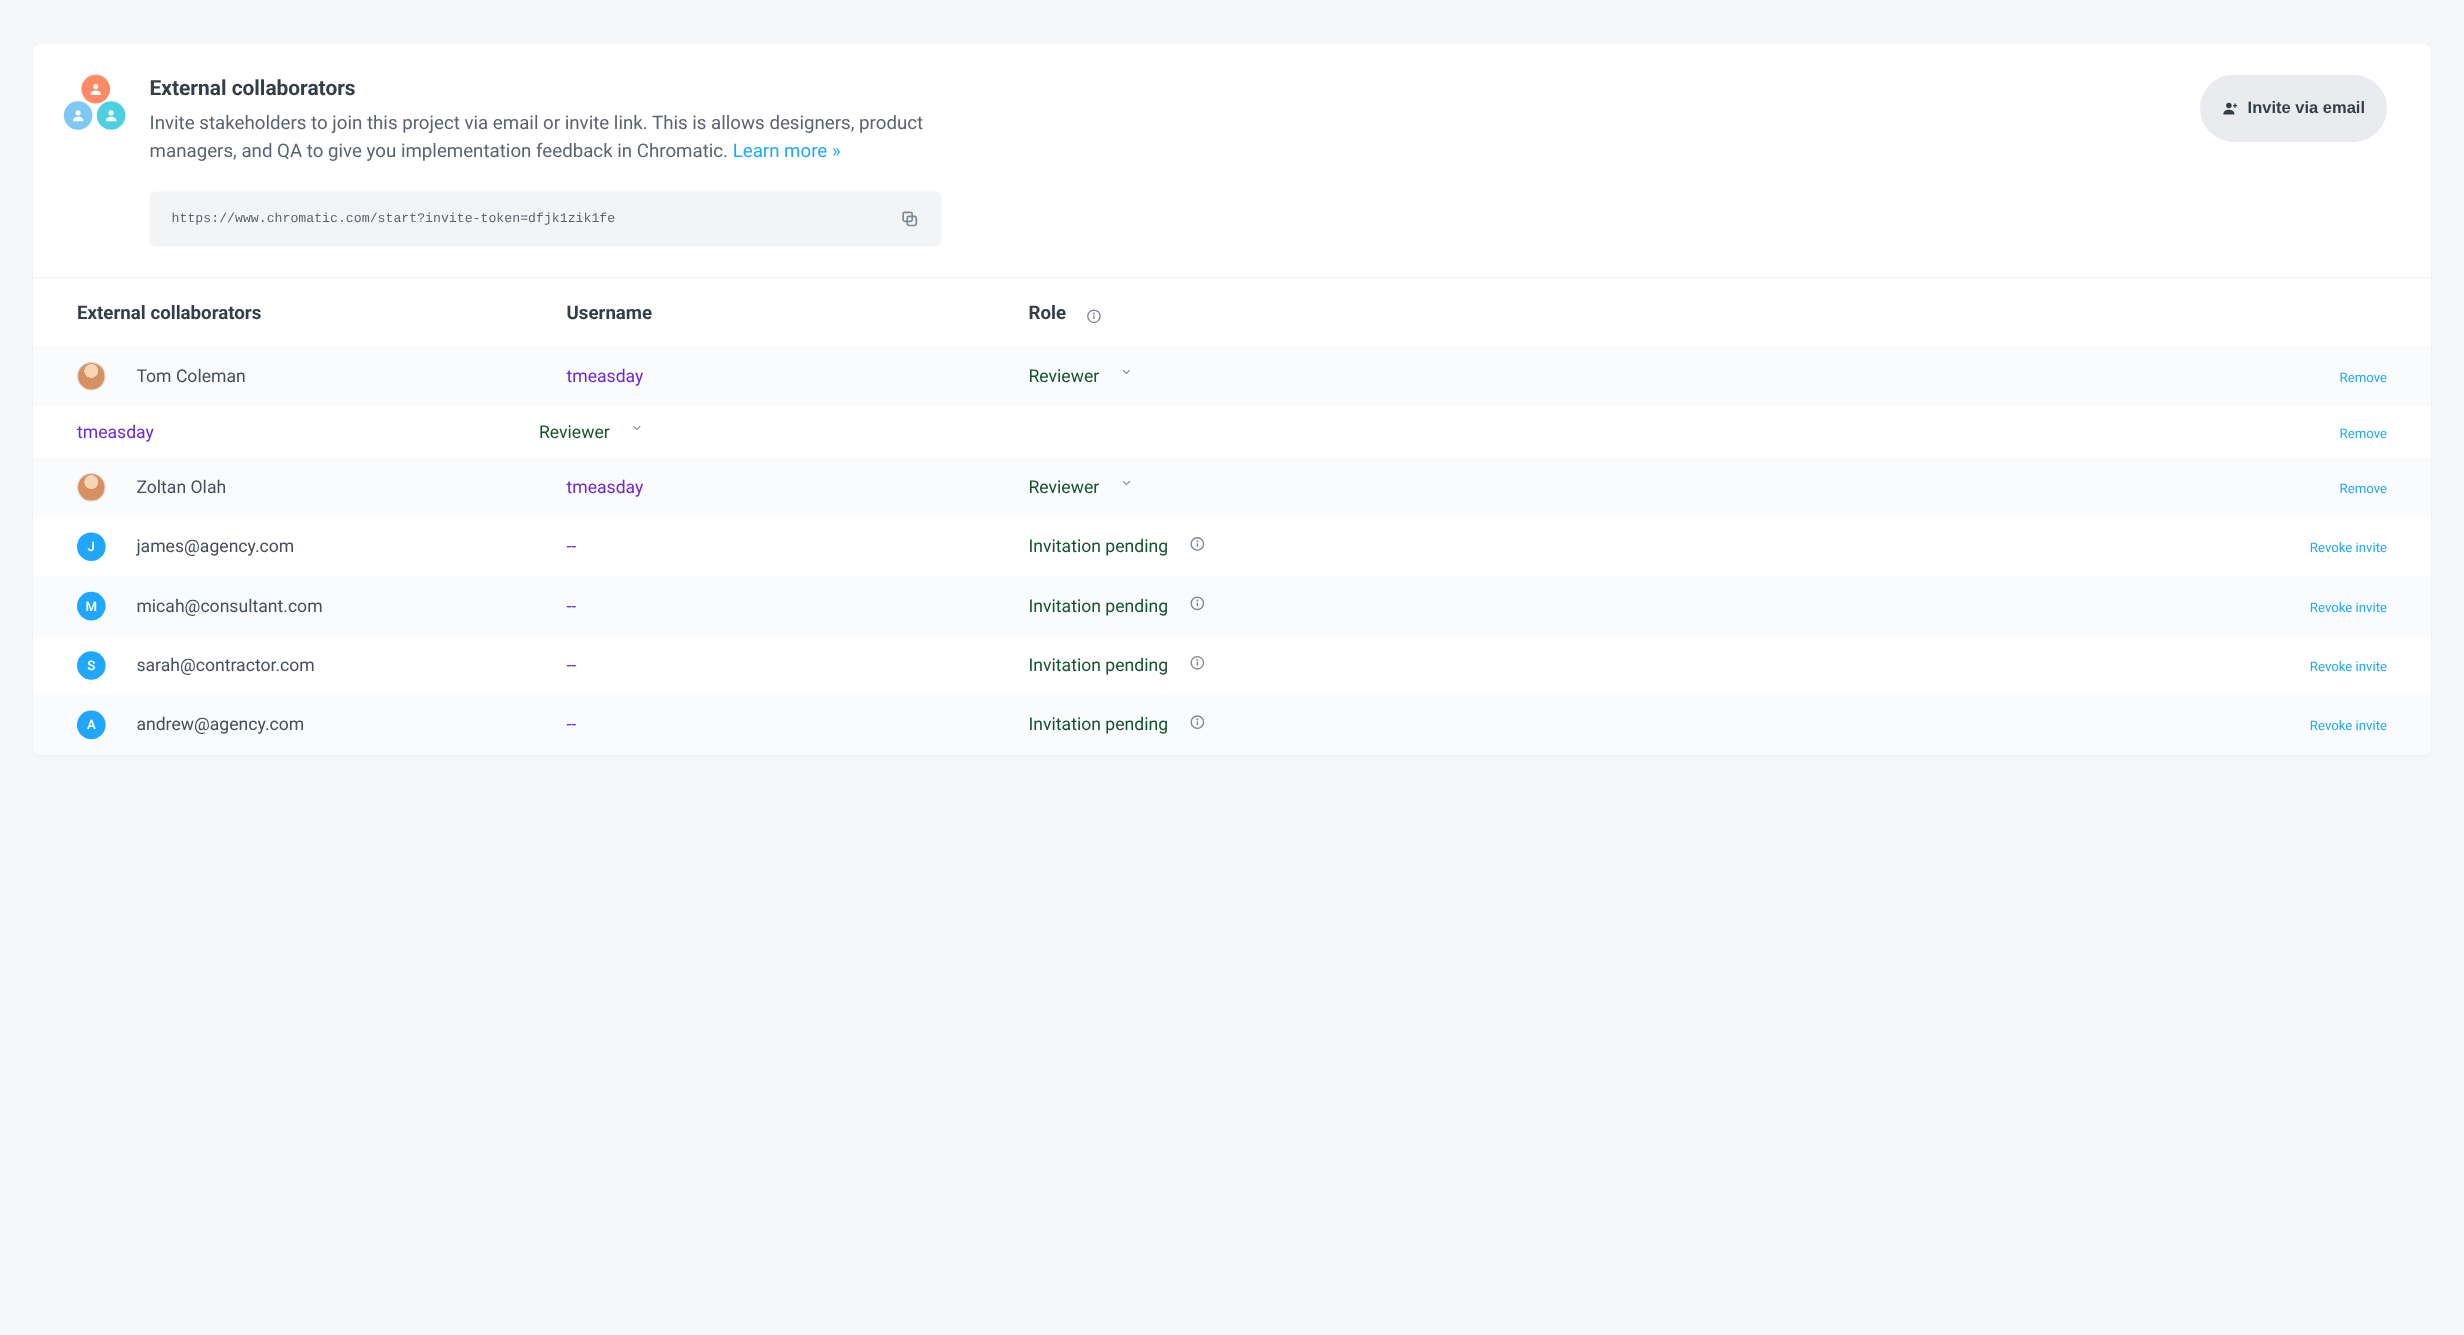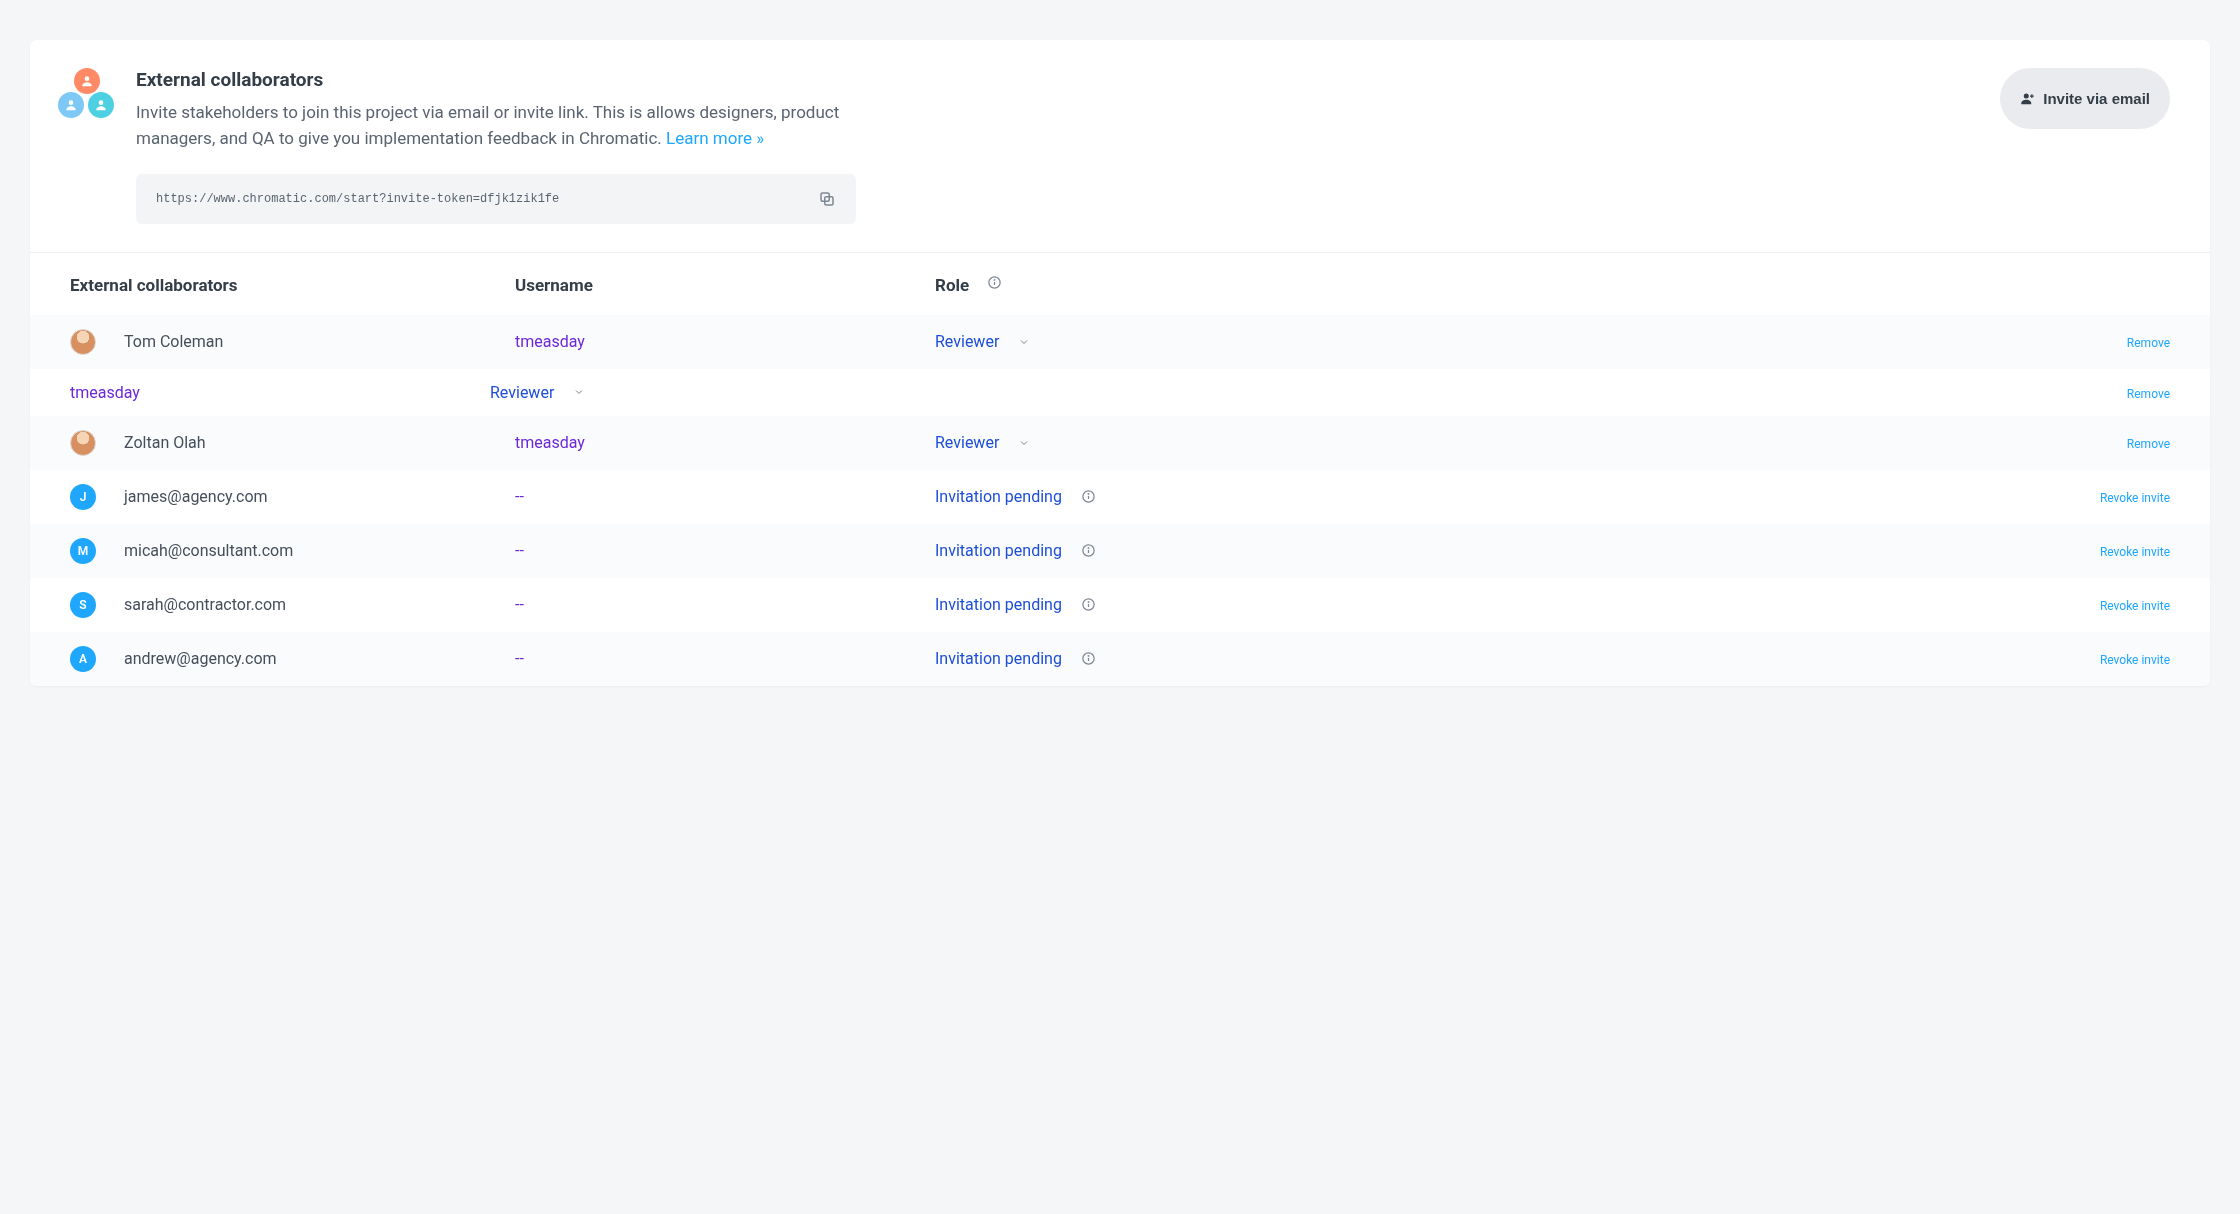--- a/index.html
+++ b/index.html
@@ -91,33 +91,33 @@
     .invite-btn svg { width: 15px; height: 15px; }
     .table-header {
       display: flex;
       padding: 22px 40px 20px 40px;
       font-weight: 700;
       color: #333e48;
       font-size: 17px;
     }
     .col-name { flex: 0 0 445px; }
     .col-user { flex: 0 0 420px; }
-    .col-role { flex: 0 0 280px; display:flex; align-items:flex-start; gap:18px;}
+    .col-role { flex: 0 0 280px; display:flex; align-items:flex-end; gap:18px;}
     .col-action { flex: 1; text-align: right; }
     .row {
       display: flex;
       align-items: center;
       padding: 14px 40px;
       font-size: 16px;
       color: #454f5b;
     }
     .row:nth-child(odd) { background: #fafbfc; }
     .row-name { flex: 0 0 445px; display:flex; align-items:center; gap:28px;}
     .row-user { flex: 0 0 420px; color: #6d28d9;}
-    .row-role { flex: 0 0 280px; display:flex; align-items:center; gap:19px; color:#1d4ed8;}
+    .row-role { flex: 0 0 280px; display:flex; align-items:flex-start; gap:19px; color:#14532d;}
     .row-action { flex: 1; text-align: right; }
     .row-action a { color: #1ea7fd; text-decoration: none; font-size:12px; cursor:pointer;}
     .avatar {
       width: 26px; height: 26px; border-radius: 50%;
       background: #e0a080;
       background-image: radial-gradient(circle at 50% 30%, #f5d5b5 30%, #d89060 31%);
       border: 1px solid #ddd;
       flex-shrink:0;
     }
     .avatar-letter {

